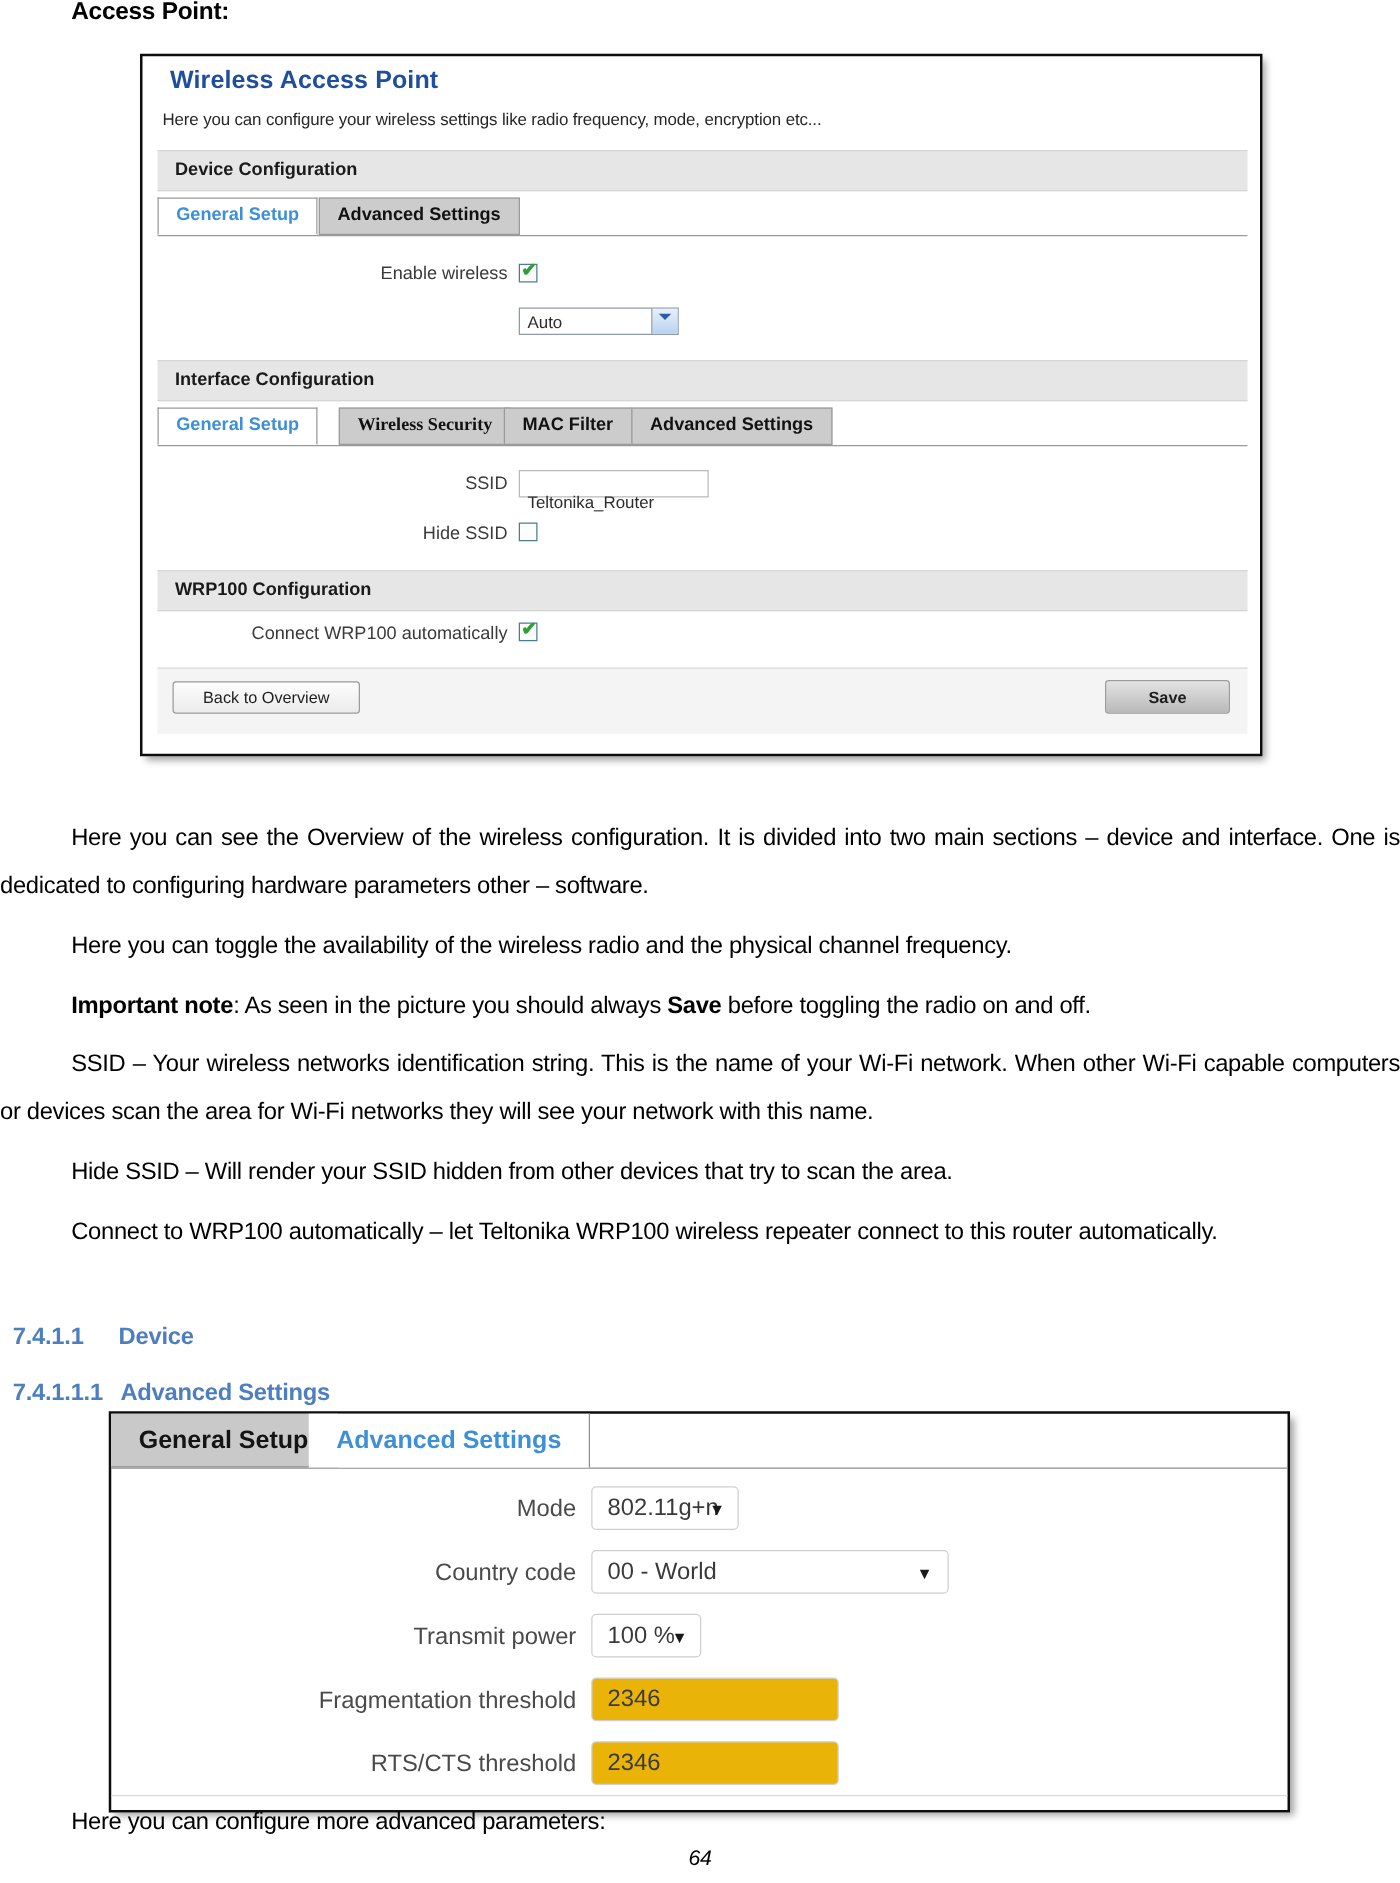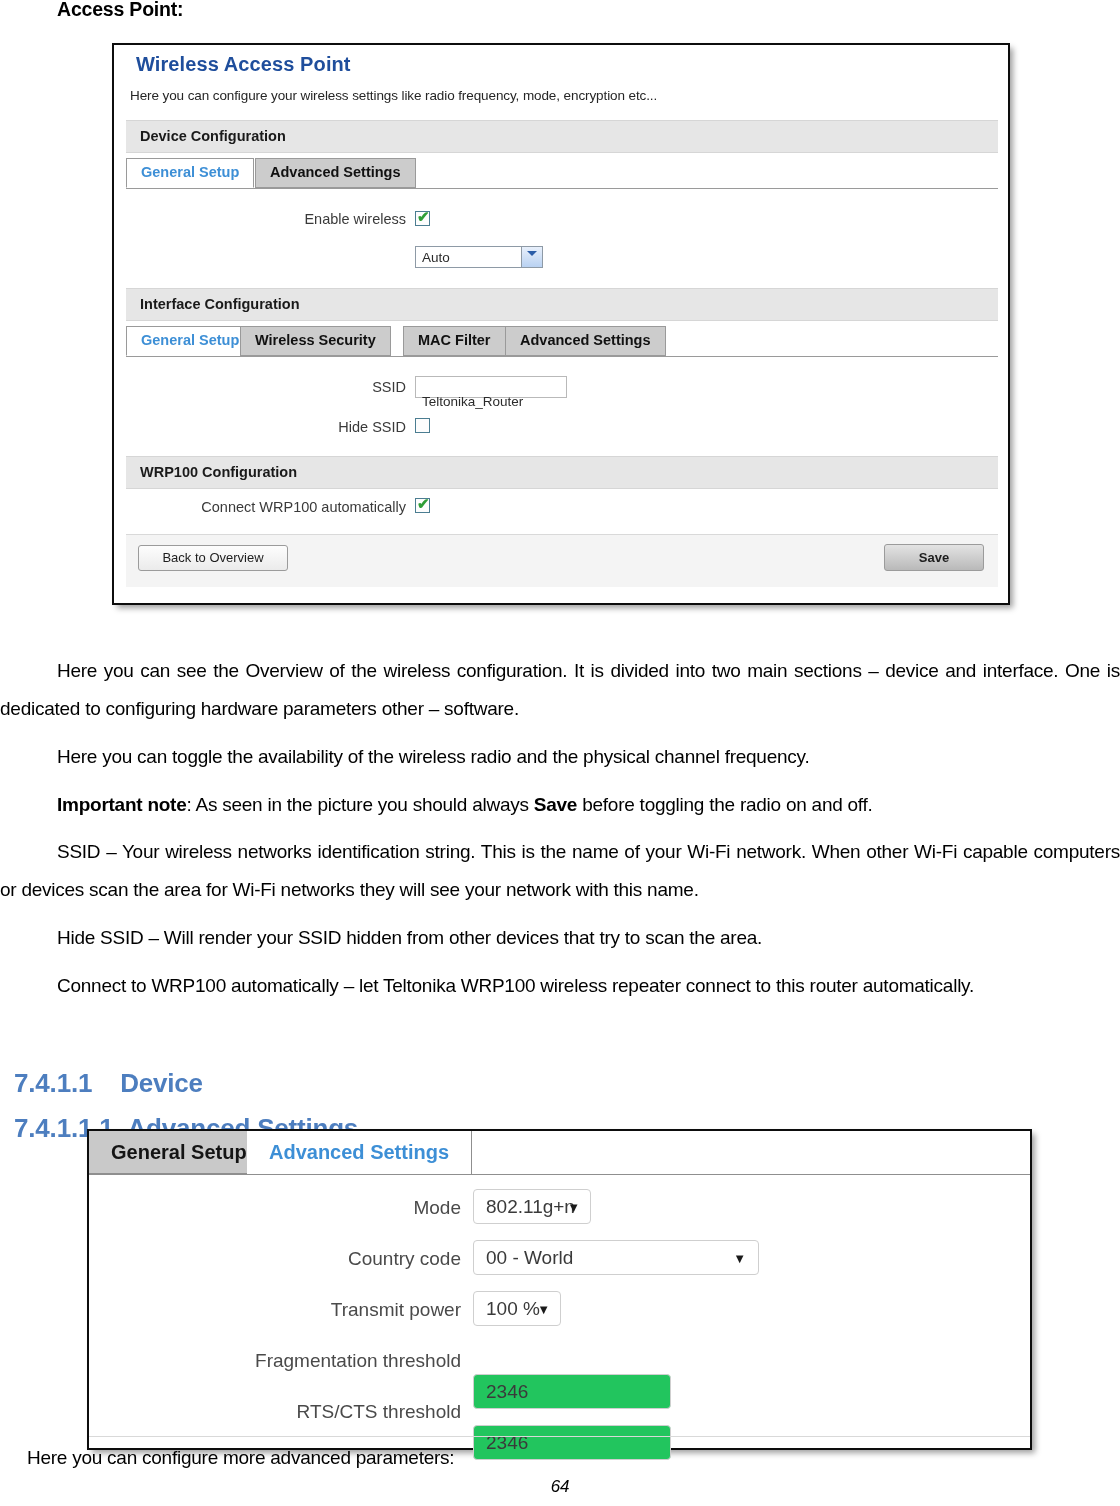--- a/index.html
+++ b/index.html
@@ -35,21 +35,21 @@
     letter-spacing: -0.25px;
   }
   .para .indent { padding-left: 57px; }
   .para b { font-weight: bold; }
 
   .num-heading {
     position: absolute;
     left: 0;
     font-weight: bold;
     color: #4d7ebf;
-    font-size: 26px;
+    font-size: 19px;
     letter-spacing: -0.2px;
     white-space: pre;
   }
   .page-num {
     position: absolute;
     left: 0;
     width: 1120px;
     text-align: center;
     font-size: 17px;
     letter-spacing: -0.2px;
@@ -184,22 +184,22 @@
     position: absolute; height: 35px; box-sizing: border-box;
     border: 1px solid #cfcfcf; border-radius: 4px; background: #ffffff;
     font-size: 19px; color: #3a3a3a;
   }
   .sel2 .v { position: absolute; left: 12px; top: 6px; }
   .sel2 .caret {
     position: absolute; top: 11px; font-size: 13px; color: #1a1a1a; line-height: 13px;
   }
   .txt2 {
     position: absolute; height: 35px; box-sizing: border-box;
-    border: 1px solid #cfcfcf; border-radius: 4px; background: #22c55e;
-    font-size: 19px; color: #3a3a3a; padding: 6px 0 0 12px; margin-top: 32px;
+    border: 1px solid #cfcfcf; border-radius: 4px; background: #eab308;
+    font-size: 19px; color: #3a3a3a; padding: 6px 0 0 12px;
   }
   .hr-thin {
     position: absolute; left: 0; width: 100%; height: 1px; background: #d9d9d9;
   }
 </style>
 </head>
 <body>
 
 <div class="doc-heading">Access Point:</div>
 
@@ -235,21 +235,21 @@
           </span>
       </div>
     </div>
 
     <div class="legend" style="top:243px;">
       <span>Interface Configuration</span>
     </div>
 
     <div class="tabbar" style="top:281px;">
       <div class="tab active" style="left:0px;">General Setup</div>
-      <div class="tab idle" style="left:114px;">Wireless Security</div>
+      <div class="tab idle" style="left:145px;font-family:Liberation Serif, serif;">Wireless Security</div>
       <div class="tab idle" style="left:277px;">MAC Filter</div>
       <div class="tab idle" style="left:379px;">Advanced Settings</div>
     </div>
 
     <div class="row" style="top:330px;">
       <div class="lblwrap" style="width:292px;">
         <div class="lbl">SSID</div>
       </div>
       <div class="txt" style="left:301px; top:1px; width:152px;">Teltonika_Router</div>
     </div>
@@ -364,16 +364,16 @@
         <div class="lbl2">RTS/CTS threshold</div>
       </div>
       <div class="txt2" style="left:384px; top:0px; width:198px;">2346</div>
     </div>
 
     <div class="hr-thin" style="top:305px;"></div>
   </div>
 </div>
 
 <div class="para" style="top:1439px;">
-  <span style="padding-left:27px;">Here you can configure more advanced parameters:</span>
+  <span style="padding-left:57px;">Here you can configure more advanced parameters:</span>
 </div>
 
 <div class="page-num" style="top:1477px;font-style:italic;">64</div>
 
 </body></html>

